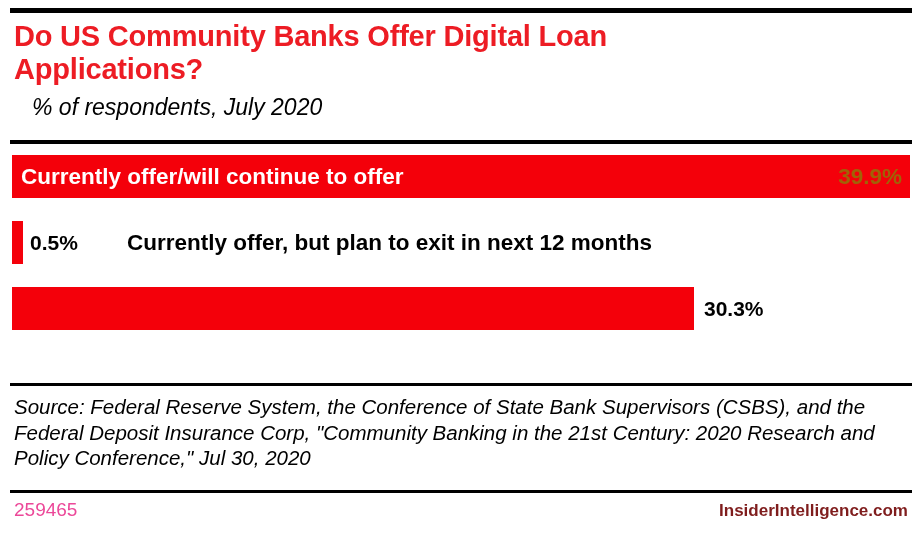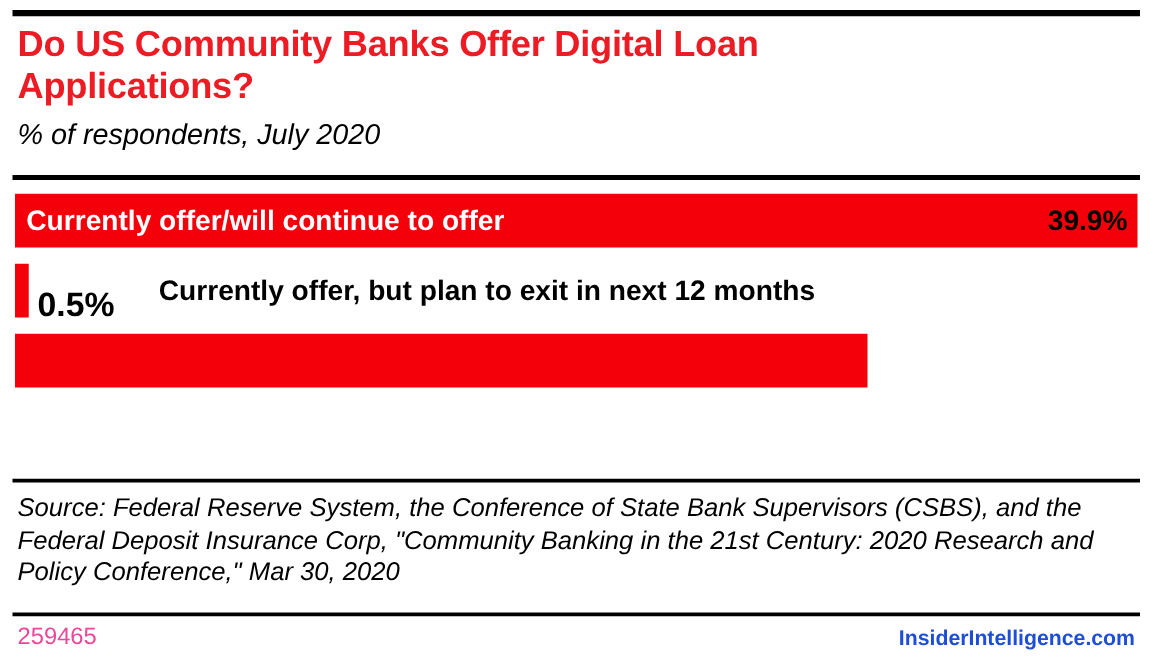--- a/index.html
+++ b/index.html
@@ -32,21 +32,21 @@
     top: 20px;
     width: 740px;
     color: #ed1c24;
     font-size: 29px;
     font-weight: bold;
     line-height: 1.13;
     letter-spacing: -0.2px;
   }
   .subtitle {
     position: absolute;
-    left: 14px;
+    left: 32px;
     top: 94px;
     color: #000000;
     font-size: 23px;
     font-style: italic;
     font-weight: normal;
   }
   .mid-rule {
     position: absolute;
     left: 10px;
     top: 140px;
@@ -57,21 +57,21 @@
   .chart {
     position: absolute;
     left: 12px;
     top: 155px;
     width: 900px;
     height: 215px;
   }
   .row {
     position: relative;
     height: 43px;
-    margin-bottom: 13px;
+    margin-bottom: 23px;
   }
   .bar {
     position: absolute;
     left: 0;
     top: 0;
     height: 43px;
     background: #f4000a;
     box-sizing: border-box;
   }
   .bar-label-in {
@@ -94,32 +94,32 @@
     font-size: 22.5px;
     font-weight: bold;
     white-space: nowrap;
     text-align: center;
   }
   .value-in {
     position: absolute;
     top: 0;
     height: 43px;
     line-height: 43px;
-    color: #000000;
+    color: #a16207;
     font-size: 22.5px;
     font-weight: bold;
     white-space: nowrap;
   }
   .value-out {
     position: absolute;
-    top: 12px;
-    height: 43px;
-    line-height: 43px;
-    color: #000000;
-    font-size: 27px;
+    top: 0;
+    height: 43px;
+    line-height: 43px;
+    color: #000000;
+    font-size: 21px;
     font-weight: bold;
     white-space: nowrap;
   }
   .source-rule {
     position: absolute;
     left: 10px;
     top: 383px;
     width: 902px;
     height: 3px;
     background: #000000;
@@ -147,21 +147,21 @@
     left: 14px;
     top: 499px;
     color: #ec4899;
     font-size: 19px;
     font-weight: normal;
   }
   .footer-brand {
     position: absolute;
     right: 14px;
     top: 501px;
-    color: #1d4ed8;
+    color: #7f1d1d;
     font-size: 17px;
     font-weight: bold;
   }
 </style>
 </head>
 <body>
 
 <div class="page">
 
   <div class="top-rule"></div>
@@ -180,25 +180,26 @@
     </div>
 
     <div class="row">
       <div class="bar" style="width:11px"></div>
       <div class="value-out" style="left:18px">0.5%</div>
       <div class="bar-label-out" style="left:115px">Currently offer, but plan to exit in next 12 months</div>
     </div>
 
     <div class="row">
       <div class="bar" style="width:682px"></div>
+      <div class="value-out" style="left:692px">30.3%</div>
     </div>
 
 
   </div>
 
   <div class="source-rule"></div>
-  <div class="source">Source: Federal Reserve System, the Conference of State Bank Supervisors (CSBS), and the Federal Deposit Insurance Corp, "Community Banking in the 21st Century: 2020 Research and Policy Conference," Mar 30, 2020</div>
+  <div class="source">Source: Federal Reserve System, the Conference of State Bank Supervisors (CSBS), and the Federal Deposit Insurance Corp, "Community Banking in the 21st Century: 2020 Research and Policy Conference," Jul 30, 2020</div>
 
   <div class="bottom-rule"></div>
   <div class="footer-id">259465</div>
   <div class="footer-brand">InsiderIntelligence.com</div>
 
 </div>
 
 </body></html>

